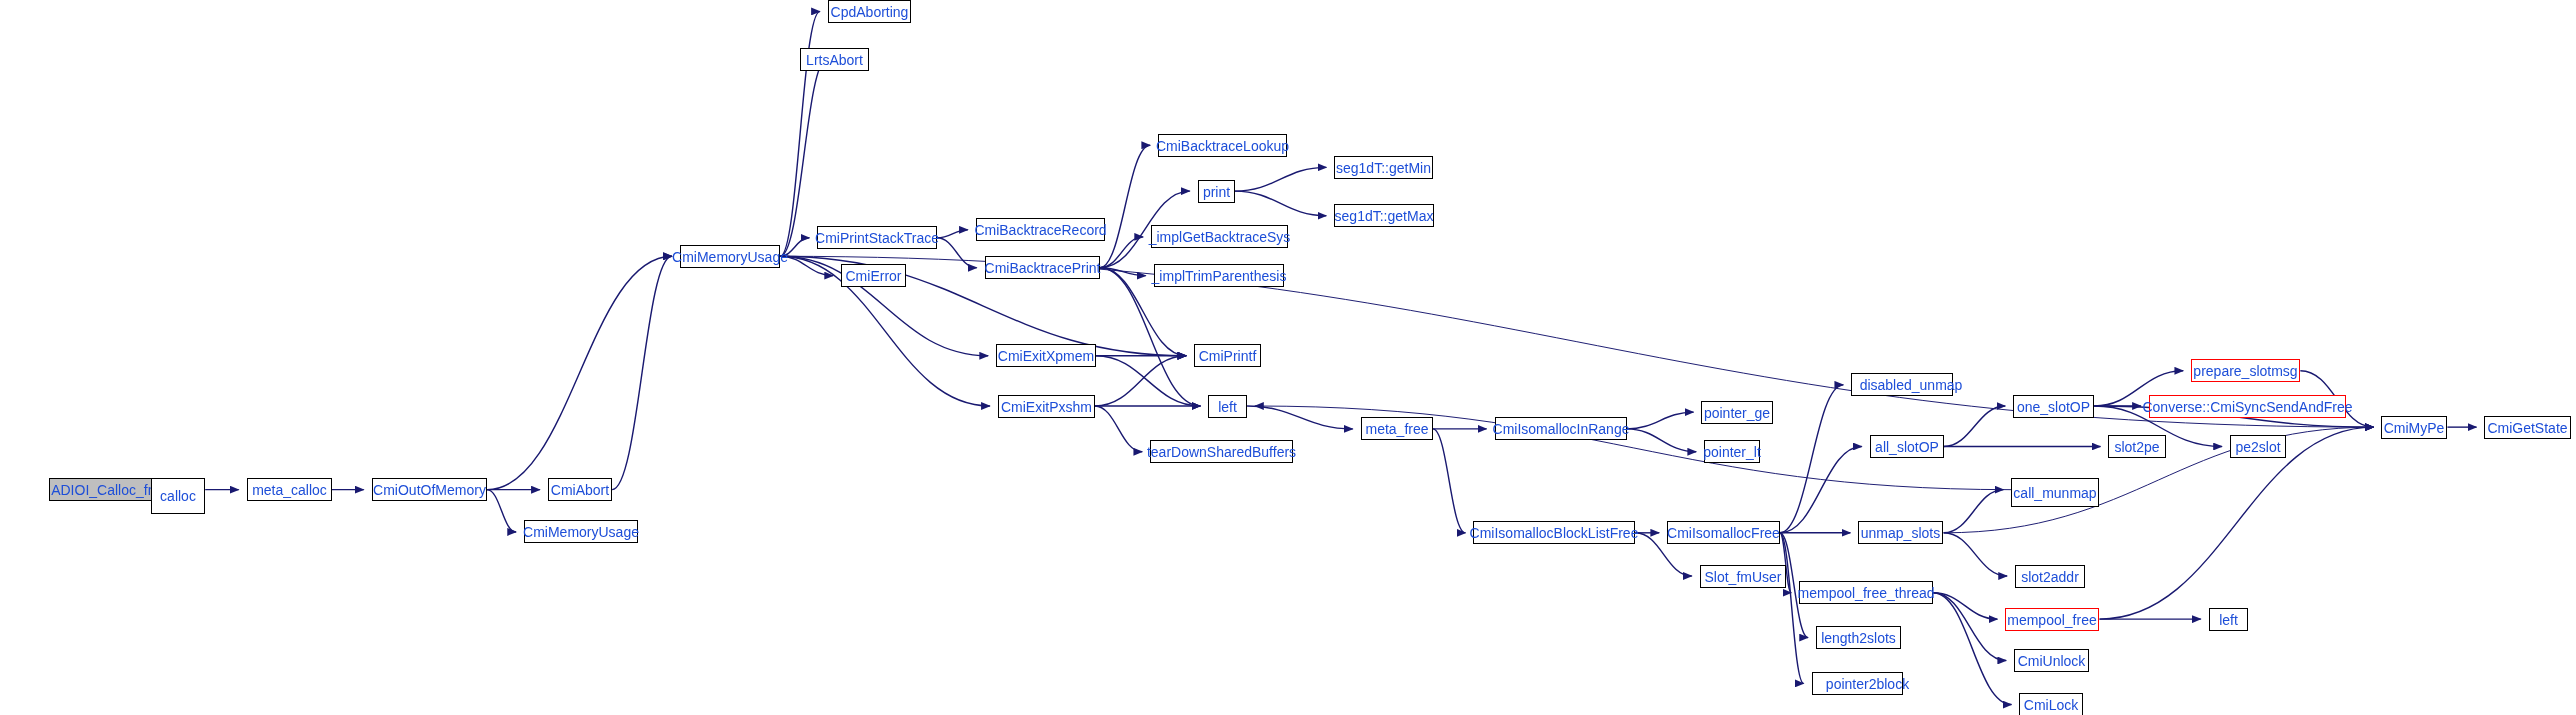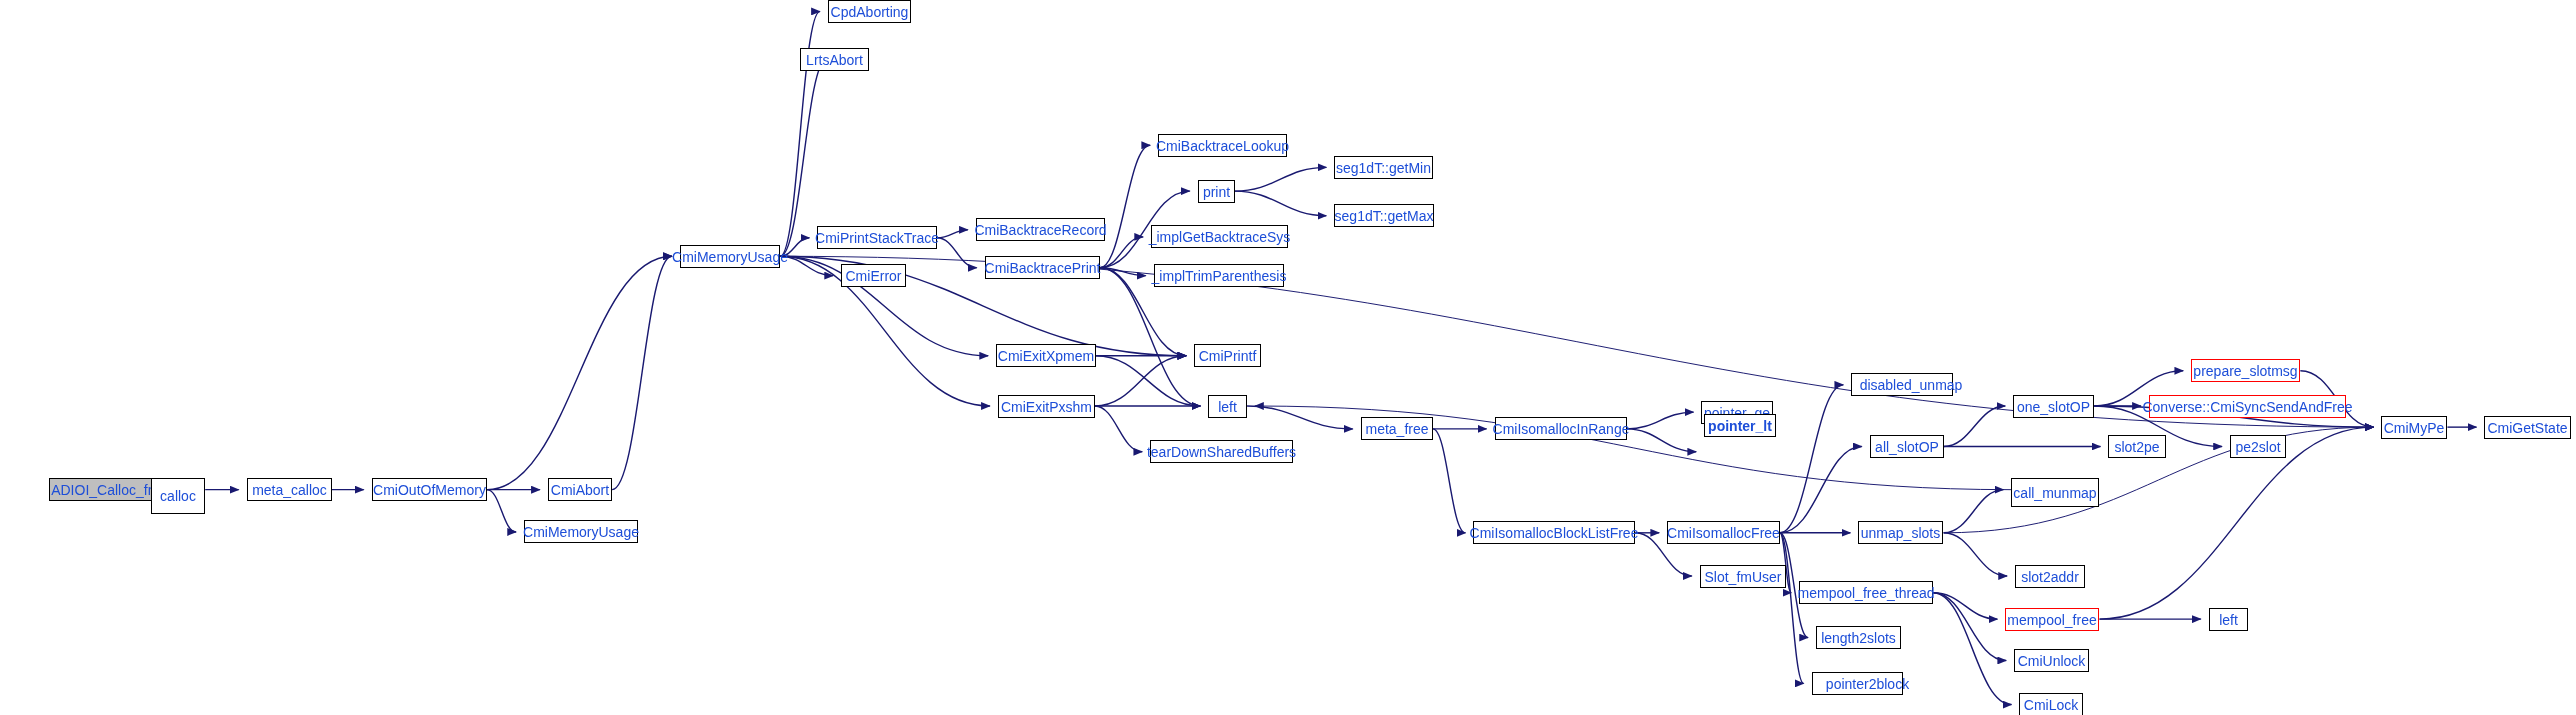--- a/index.html
+++ b/index.html
@@ -126,21 +126,21 @@
       <div class="node" style="left: 1151px; top: 225px; width: 137px; height: 23px;">_implGetBacktraceSys</div>
       <div class="node" style="left: 1154px; top: 264px; width: 130px; height: 23px;">_implTrimParenthesis</div>
       <div class="node" style="left: 996px; top: 344px; width: 100px; height: 23px;">CmiExitXpmem</div>
       <div class="node" style="left: 998px; top: 395px; width: 97px; height: 23px;">CmiExitPxshm</div>
       <div class="node" style="left: 1194px; top: 344px; width: 67px; height: 23px;">CmiPrintf</div>
       <div class="node" style="left: 1208px; top: 395px; width: 39px; height: 23px;">left</div>
       <div class="node" style="left: 1150px; top: 440px; width: 143px; height: 23px;">tearDownSharedBuffers</div>
       <div class="node" style="left: 1361px; top: 417px; width: 72px; height: 23px;">meta_free</div>
       <div class="node" style="left: 1495px; top: 417px; width: 132px; height: 23px;">CmiIsomallocInRange</div>
       <div class="node" style="left: 1701px; top: 401px; width: 72px; height: 23px;">pointer_ge</div>
-      <div class="node" style="left: 1704px; top: 414px; width: 72px; height: 23px; font-weight: bold;">pointer_lt</div>
+      <div class="node" style="left: 1704px; top: 440px; width: 56px; height: 23px;">pointer_lt</div>
       <div class="node" style="left: 1851px; top: 373px; width: 102px; height: 23px; padding-left: 18px;">disabled_unmap</div>
       <div class="node" style="left: 1870px; top: 435px; width: 74px; height: 23px;">all_slotOP</div>
       <div class="node" style="left: 2011px; top: 478px; width: 88px; height: 29px;">call_munmap</div>
       <div class="node" style="left: 1858px; top: 521px; width: 85px; height: 23px;">unmap_slots</div>
       <div class="node" style="left: 1473px; top: 521px; width: 162px; height: 23px;">CmiIsomallocBlockListFree</div>
       <div class="node" style="left: 1667px; top: 521px; width: 113px; height: 23px;">CmiIsomallocFree</div>
       <div class="node" style="left: 1700px; top: 565px; width: 86px; height: 23px;">Slot_fmUser</div>
       <div class="node" style="left: 1799px; top: 581px; width: 134px; height: 23px;">mempool_free_thread</div>
       <div class="node" style="left: 1816px; top: 626px; width: 85px; height: 23px;">length2slots</div>
       <div class="node" style="left: 1812px; top: 672px; width: 91px; height: 23px; padding-left: 20px;">pointer2block</div>

